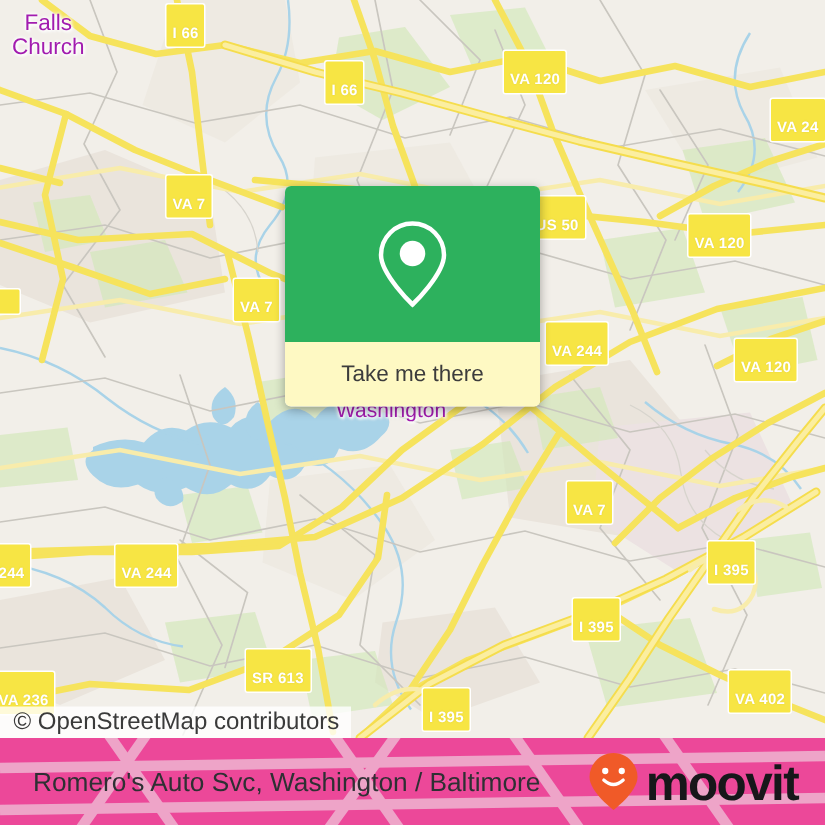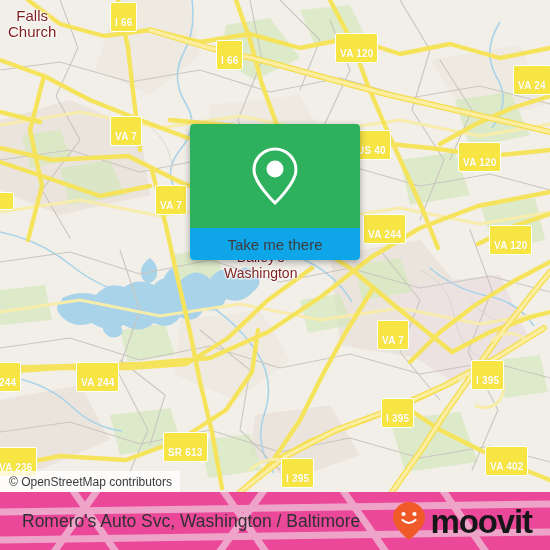--- a/index.html
+++ b/index.html
@@ -10,34 +10,34 @@
   .map{position:absolute;left:0;top:0;width:550px;height:492px;overflow:hidden;background:#f2efe9;}
   .map svg{position:absolute;left:0;top:0;}
 
   
   .shield{position:absolute;background:#f7e544;border:1.5px solid #ffffff;border-radius:2px;
           color:#ffffff;font-size:10px;font-weight:bold;line-height:12px;
           padding:14px 4px 2px 4px;white-space:nowrap;letter-spacing:.2px;
           font-family:"Liberation Sans",sans-serif;text-shadow:0 0 1px rgba(180,160,0,.35);}
 
   
-  .place{position:absolute;color:#7f1d1d;font-size:15px;line-height:16px;font-family:"Liberation Sans",sans-serif;
+  .place{position:absolute;color:#a21caf;font-size:15px;line-height:16px;font-family:"Liberation Sans",sans-serif;
          text-align:center;text-shadow:0 0 3px #fff,0 0 3px #fff,0 0 2px #fff,1px 1px 2px #fff;}
   .place.big{font-size:14px;}
 
   
   .attrib{position:absolute;left:0;bottom:0;height:21px;display:flex;align-items:center;
           padding:0 8px 0 9px;background:rgba(255,255,255,.80);color:#3a3a3a;
-          font-size:12px;font-family:"Liberation Sans",sans-serif;white-space:nowrap;}
+          font-size:16px;font-family:"Liberation Sans",sans-serif;white-space:nowrap;}
 
   
   .card{position:absolute;left:190px;top:124px;width:170px;border-radius:4px;overflow:hidden;
         box-shadow:0 2px 7px rgba(0,0,0,.33);background:#fff;}
   .card-top{height:104px;background:#2db15d;display:flex;align-items:center;justify-content:center;}
-  .card-btn{height:32px;background:#0ea5e9;display:flex;align-items:center;justify-content:center;
+  .card-btn{height:43px;background:#fef9c3;display:flex;align-items:center;justify-content:center;
             color:#3c3c3c;font-size:15px;font-family:"Liberation Sans",sans-serif;cursor:pointer;}
 
   
   .footer{position:absolute;left:0;top:492px;width:550px;height:58px;background:#ec4899;overflow:hidden;}
   .footer-wm{position:absolute;left:0;top:0;width:550px;height:58px;opacity:.55;}
   .footer-title{position:absolute;left:22px;top:0;height:58px;display:flex;align-items:center;
                 color:#2e3033;font-size:17.5px;white-space:nowrap;font-family:"Liberation Sans",sans-serif;}
   .logo{position:absolute;right:18px;top:0;height:58px;display:flex;align-items:center;gap:4px;}
   .logo-word{color:#17171a;font-size:33px;font-weight:bold;letter-spacing:-1.1px;line-height:33px;
              font-family:"Liberation Sans",sans-serif;}
@@ -195,21 +195,21 @@
         <path d="M250 470 q18 -16 38 -8 q14 8 6 24"></path>
         <path d="M492 340 q16 -12 32 -2"></path>
       </g>
     </svg>
 
     <div class="shield" style="left:110px;top:2px;">I 66</div>
     <div class="shield" style="left:216px;top:40px;">I 66</div>
     <div class="shield" style="left:335px;top:33px;">VA 120</div>
     <div class="shield" style="left:513px;top:65px;">VA 24</div>
     <div class="shield" style="left:110px;top:116px;">VA 7</div>
-    <div class="shield" style="left:352px;top:130px;">US 40</div>
+    <div class="shield" style="left:352px;top:130px;">US 50</div>
     <div class="shield" style="left:458px;top:142px;">VA 120</div>
     <div class="shield" style="left:155px;top:185px;">VA 7</div>
     <div class="shield" style="left:-8px;top:192px;width:12px;"></div>
     <div class="shield" style="left:363px;top:214px;">VA 244</div>
     <div class="shield" style="left:489px;top:225px;">VA 120</div>
     <div class="shield" style="left:377px;top:320px;">VA 7</div>
     <div class="shield" style="left:-6px;top:362px;">244</div>
     <div class="shield" style="left:76px;top:362px;">VA 244</div>
     <div class="shield" style="left:471px;top:360px;">I 395</div>
     <div class="shield" style="left:381px;top:398px;">I 395</div>

